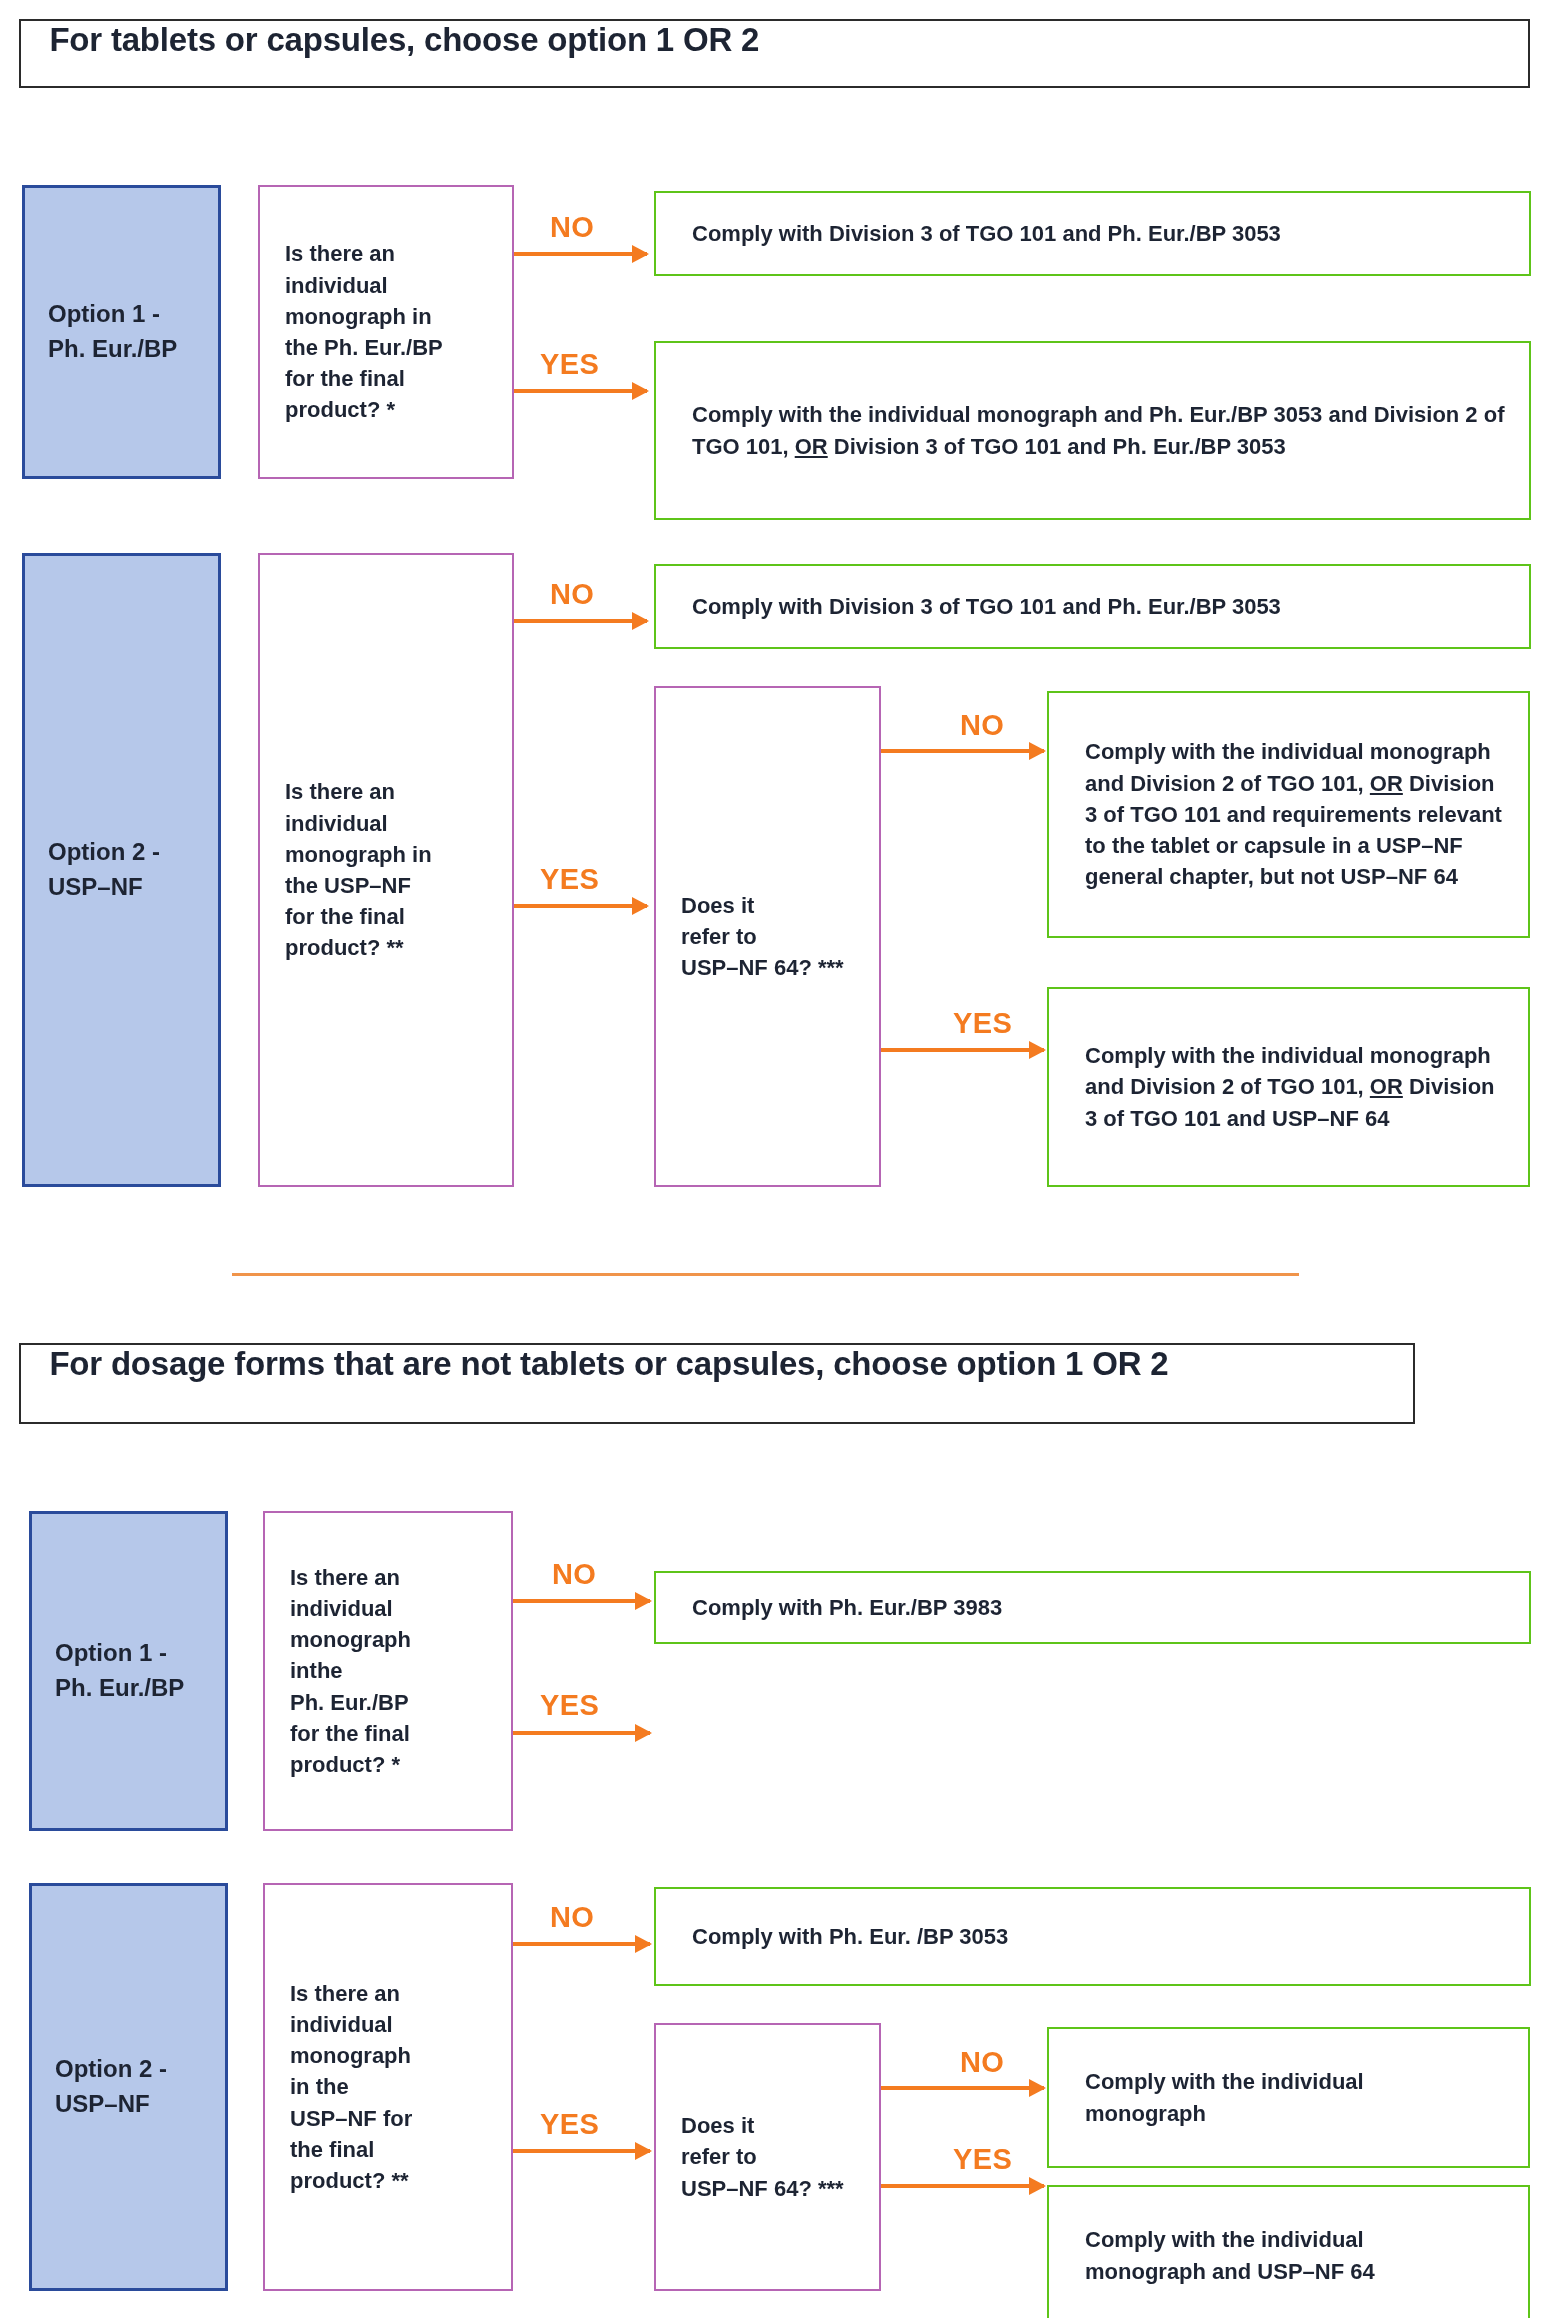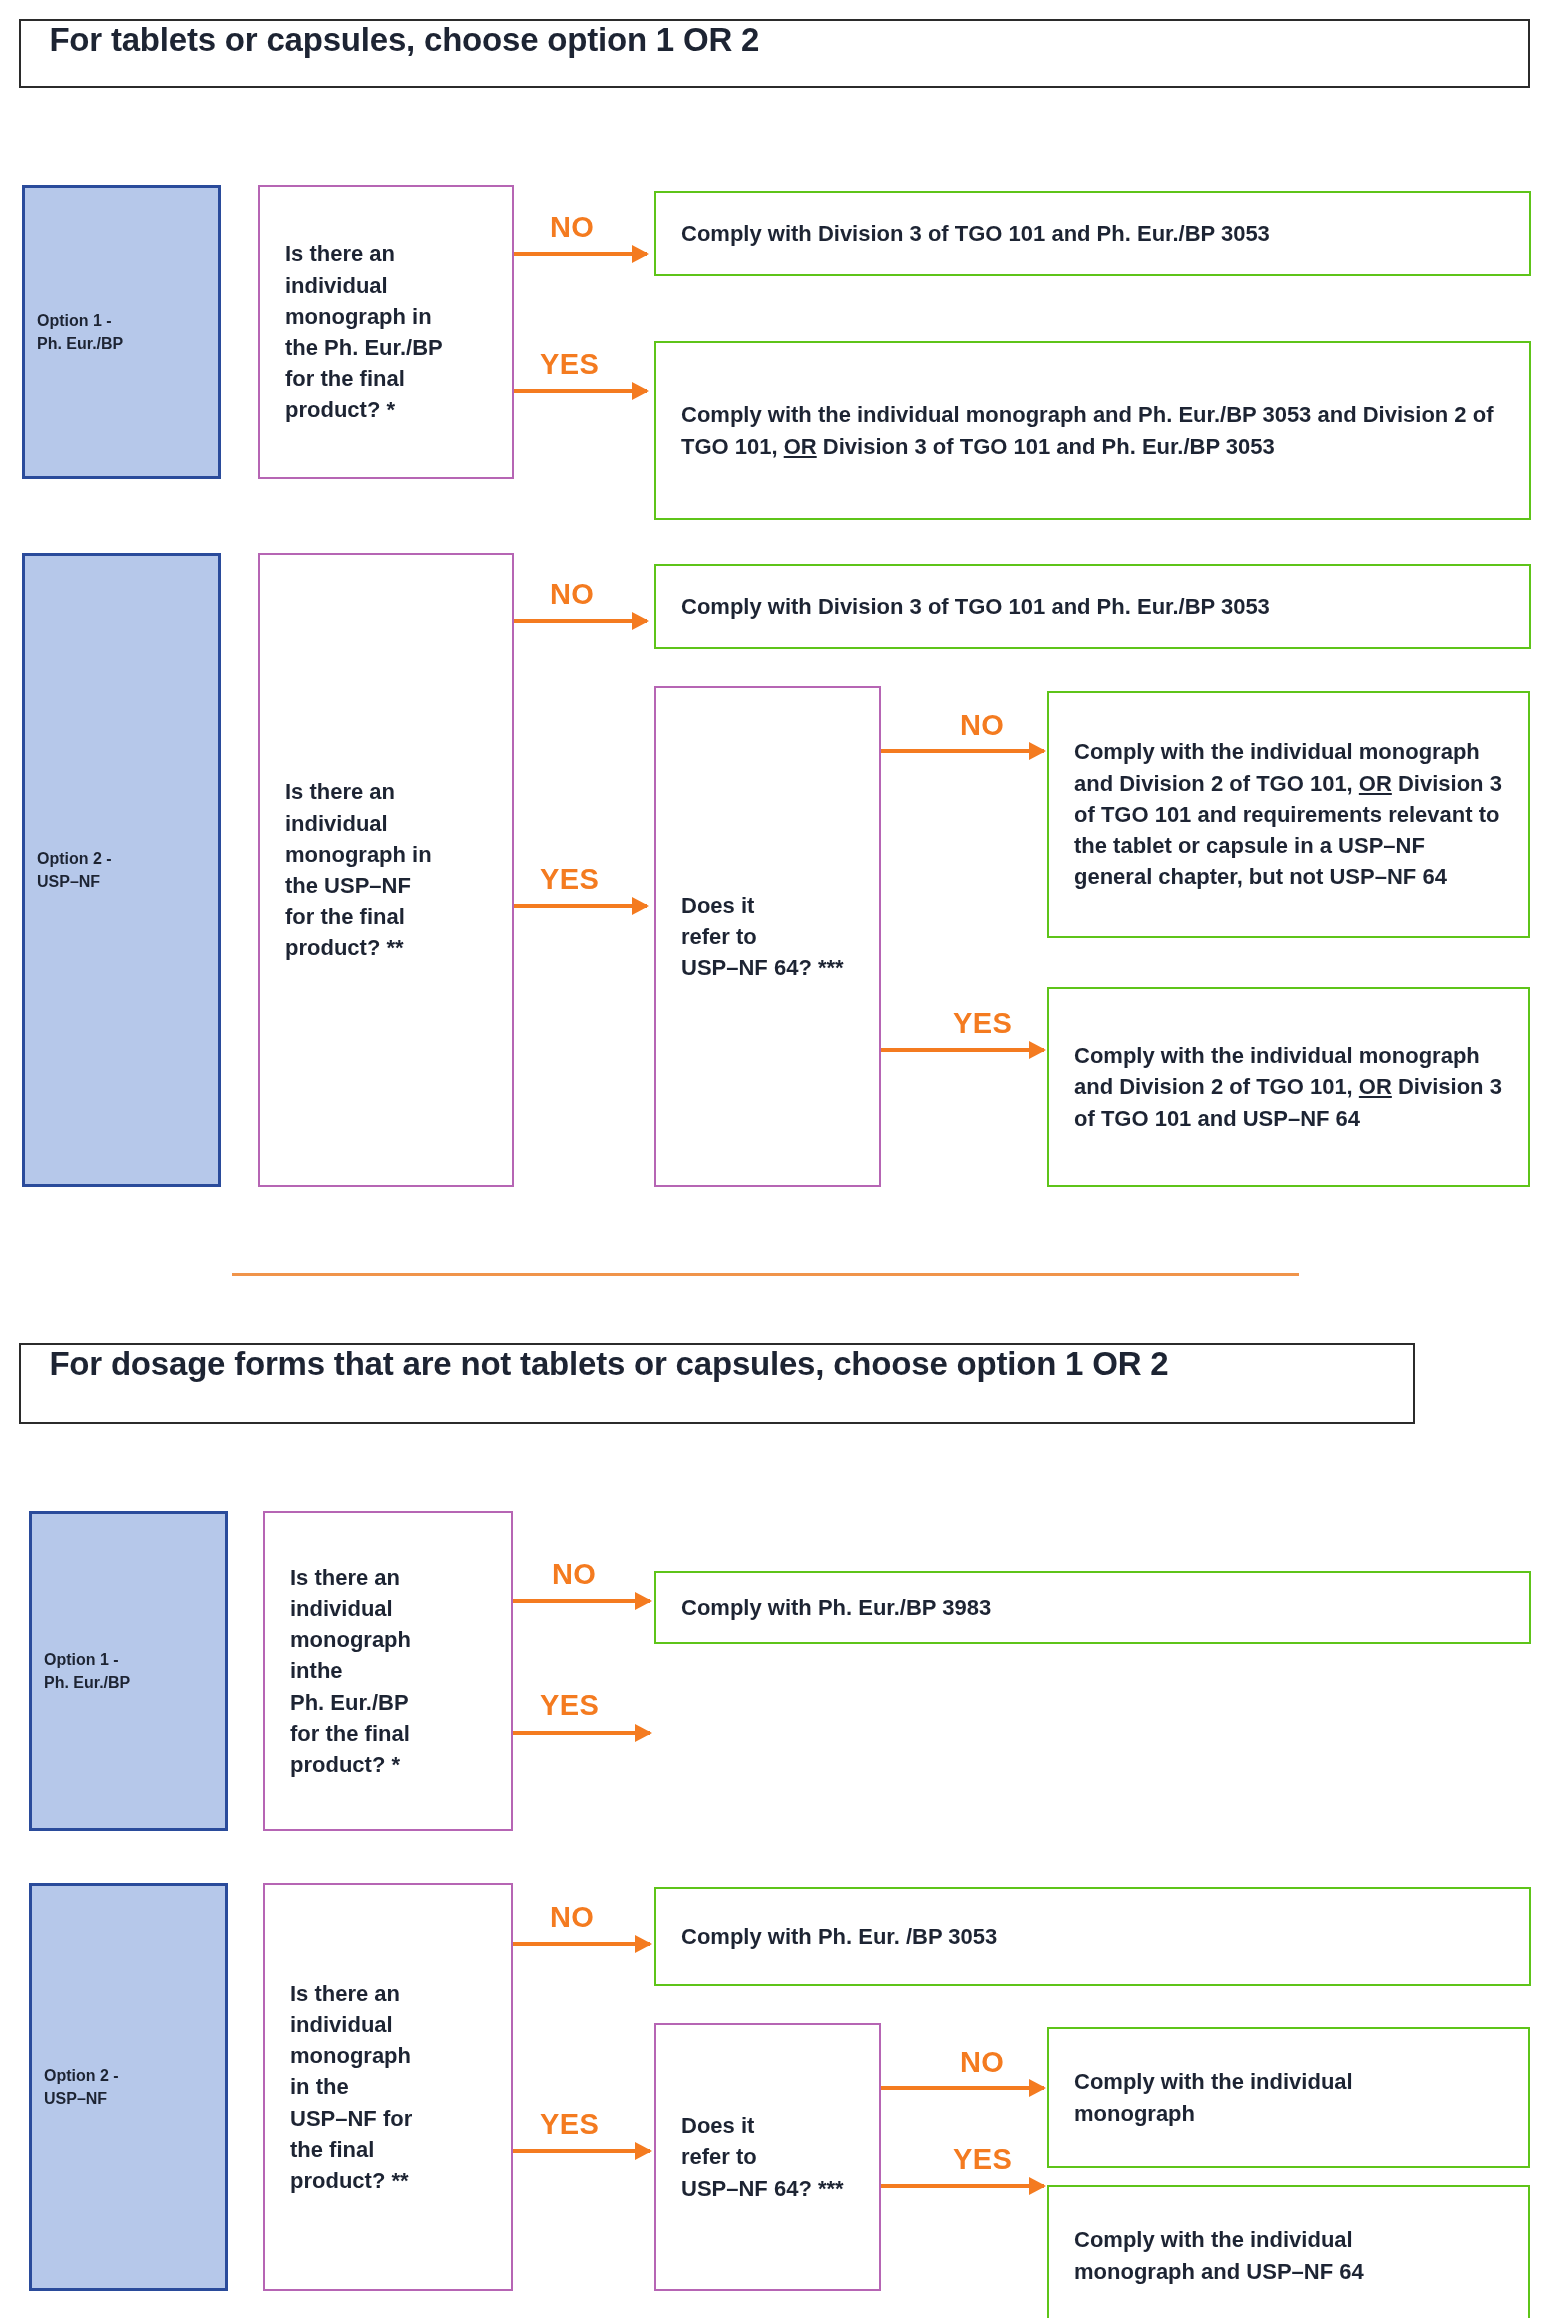--- a/index.html
+++ b/index.html
@@ -33,24 +33,24 @@
   
   .opt-box {
     position:absolute;
     background:#b6c8ea;
     border:3.5px solid #2a4b9b;
     display:flex;
     align-items:center;
     justify-content:flex-start;
   }
   .opt-text {
-    font-size:16px;
+    font-size:24px;
     font-weight:600;
     line-height:1.45;
-    padding-left:12px;
+    padding-left:23px;
     color:#1d2433;
     white-space:pre-line;
   }
 
   
   .q-box {
     position:absolute;
     background:#ffffff;
     border:2.7px solid #b665b4;
     display:flex;
@@ -71,21 +71,21 @@
     position:absolute;
     background:#ffffff;
     border:2.7px solid #5ec419;
     display:flex;
     align-items:center;
   }
   .g-text {
     font-size:22px;
     font-weight:600;
     line-height:1.42;
-    padding-left:25px;
+    padding-left:36px;
     padding-right:19.4px;
     color:#1d2433;
   }
   .g-text u { text-decoration:underline; }
 
   
   .arrow {
     position:absolute;
     height:4.4px;
     background:#f47b20;

